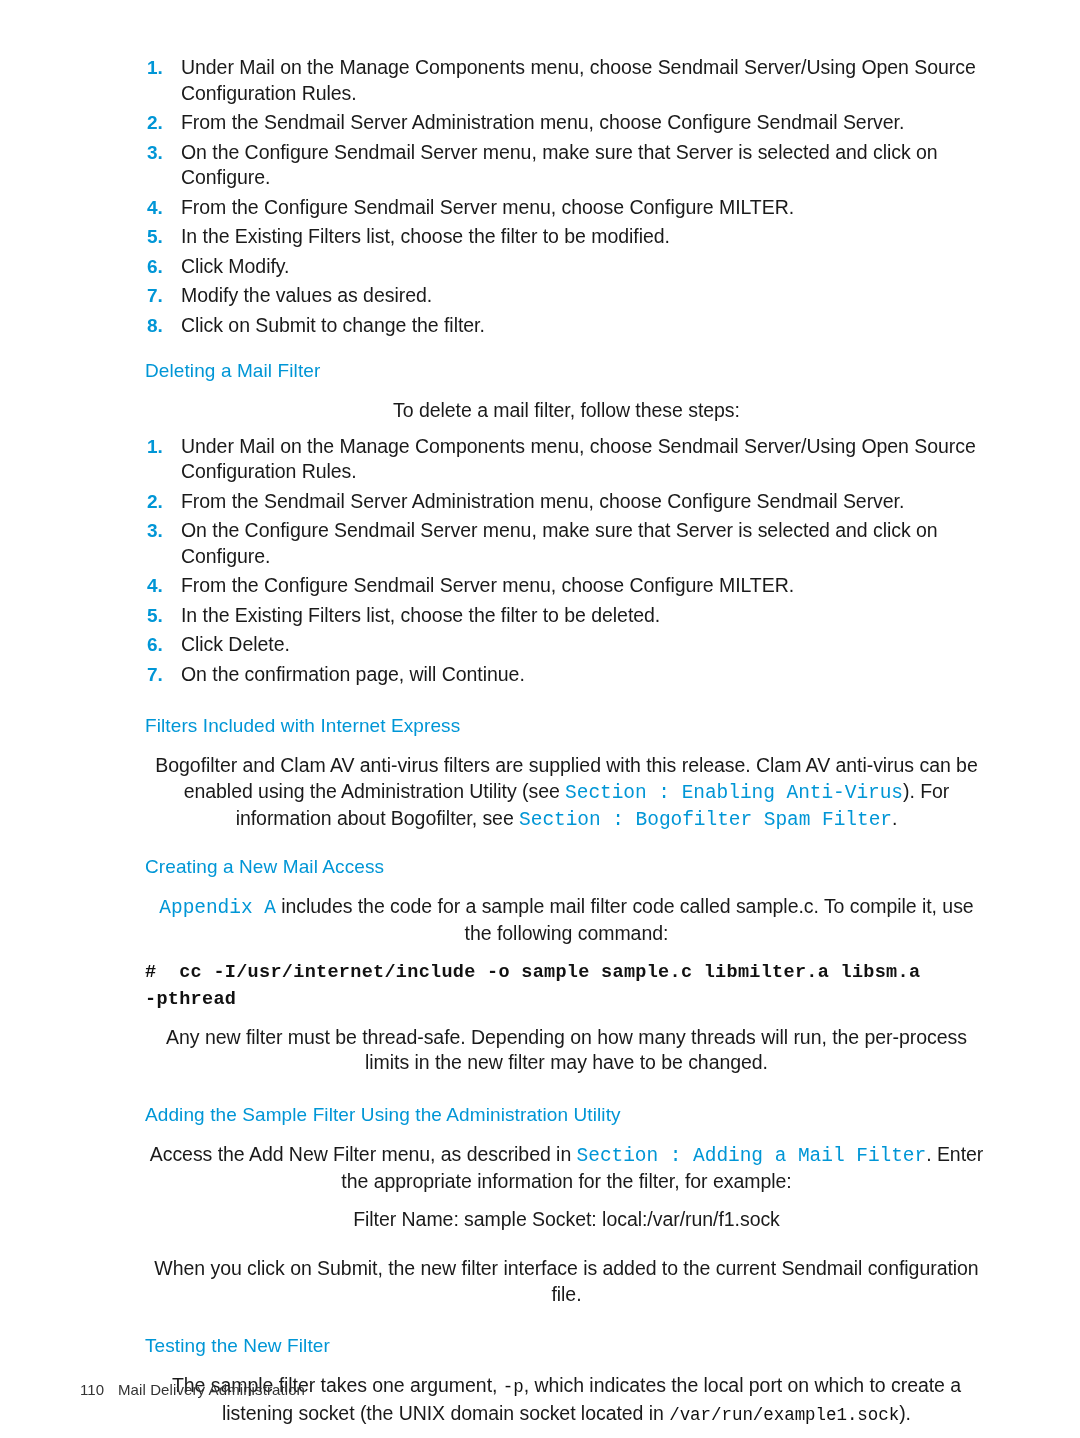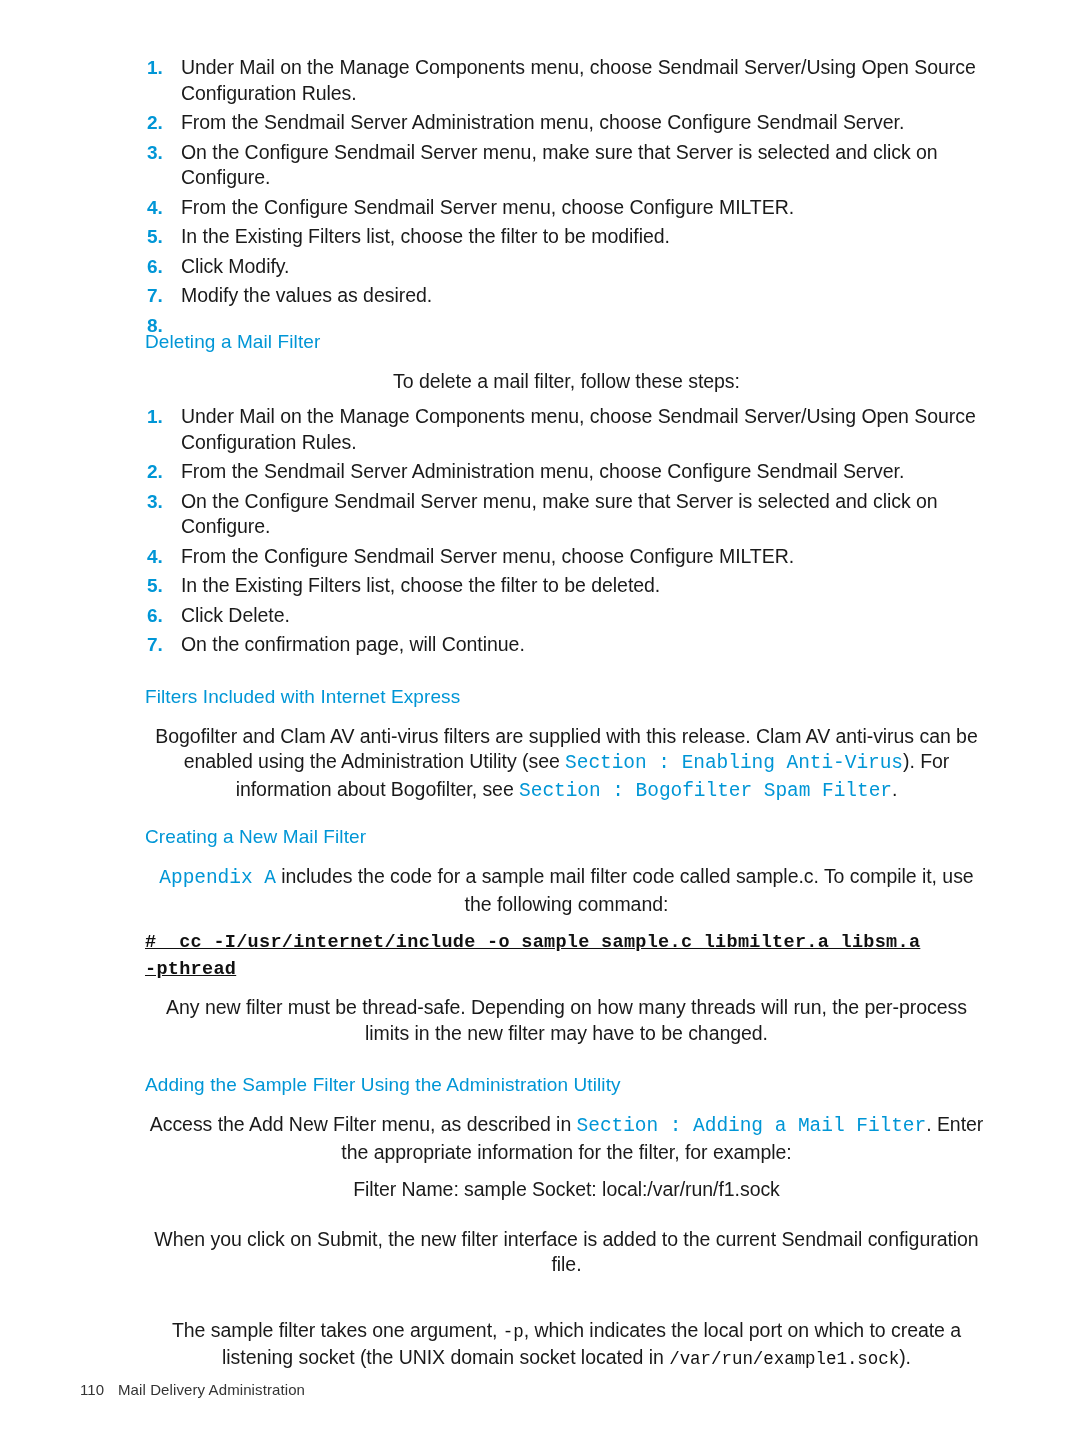--- a/index.html
+++ b/index.html
@@ -83,21 +83,20 @@
 
   
   .code-block {
     font-family: "Liberation Mono", monospace;
     font-size: 18.5px;
     line-height: 27px;
     margin: 0;
     color: #111111;
     white-space: pre-wrap;
     word-break: break-word;
-    text-decoration: underline;
   }
   .code-block.bold {
     font-weight: bold;
     letter-spacing: 0.3px;
   }
   code.inline {
     font-family: "Liberation Mono", monospace;
     font-size: 17.5px;
     color: #111111;
   }
@@ -153,20 +152,21 @@
       <li>
         <span class="num">6.</span>
         <span>Click Modify.</span>
       </li>
       <li>
         <span class="num">7.</span>
         <span>Modify the values as desired.</span>
       </li>
       <li>
         <span class="num">8.</span>
+        <span>Click on Submit to change the filter.</span>
       </li>
     </ol>
 
     <div class="sp-16"></div>
 
     <h2 class="sec-head">Deleting a Mail Filter</h2>
     <div class="sp-14"></div>
     <p class="body">To delete a mail filter, follow these steps:</p>
     <div class="sp-10"></div>
 
@@ -202,21 +202,21 @@
     </ol>
 
     <div class="sp-22"></div>
 
     <h2 class="sec-head">Filters Included with Internet Express</h2>
     <div class="sp-14"></div>
     <p class="body"><span>Bogofilter and Clam AV anti-virus filters are supplied with this release. Clam AV anti-virus can be enabled using the Administration Utility (see </span><span class="lnk">Section : Enabling Anti-Virus</span><span>). For information about Bogofilter, see </span><span class="lnk">Section : Bogofilter Spam Filter</span><span>.</span></p>
 
     <div class="sp-20"></div>
 
-    <h2 class="sec-head">Creating a New Mail Filter</h2>
+    <h2 class="sec-head">Creating a New Mail Access</h2>
     <div class="sp-14"></div>
     <p class="body"><span class="lnk">Appendix A</span><span> includes the code for a sample mail filter code called sample.c. To compile it, use the following command:</span></p>
 
     <div class="sp-12"></div>
 
     <pre class="code-block bold">#  cc -I/usr/internet/include -o sample sample.c libmilter.a libsm.a
 -pthread</pre>
 
     <div class="sp-12"></div>
 
@@ -229,20 +229,21 @@
     <p class="body"><span>Access the Add New Filter menu, as described in </span><span class="lnk">Section : Adding a Mail Filter</span><span>. Enter the appropriate information for the filter, for example:</span></p>
 
     <div class="sp-12"></div>
     <p class="body">Filter Name: sample Socket: local:/var/run/f1.sock</p>
     <div class="sp-12"></div>
     <div class="sp-12"></div>
     <p class="body">When you click on Submit, the new filter interface is added to the current Sendmail configuration file.</p>
 
     <div class="sp-26"></div>
 
+    <h2 class="sec-head">Testing the New Filter</h2>
     <div class="sp-14"></div>
     <p class="body"><span>The sample filter takes one argument, </span><code class="inline">-p</code><span>, which indicates the local port on which to create a listening socket (the UNIX domain socket located in </span><code class="inline">/var/run/example1.sock</code><span>).</span></p>
 
   </div>
 
   <div class="footer">
     <span class="pg">110</span><span>Mail Delivery Administration</span>
   </div>
 </div>
 

